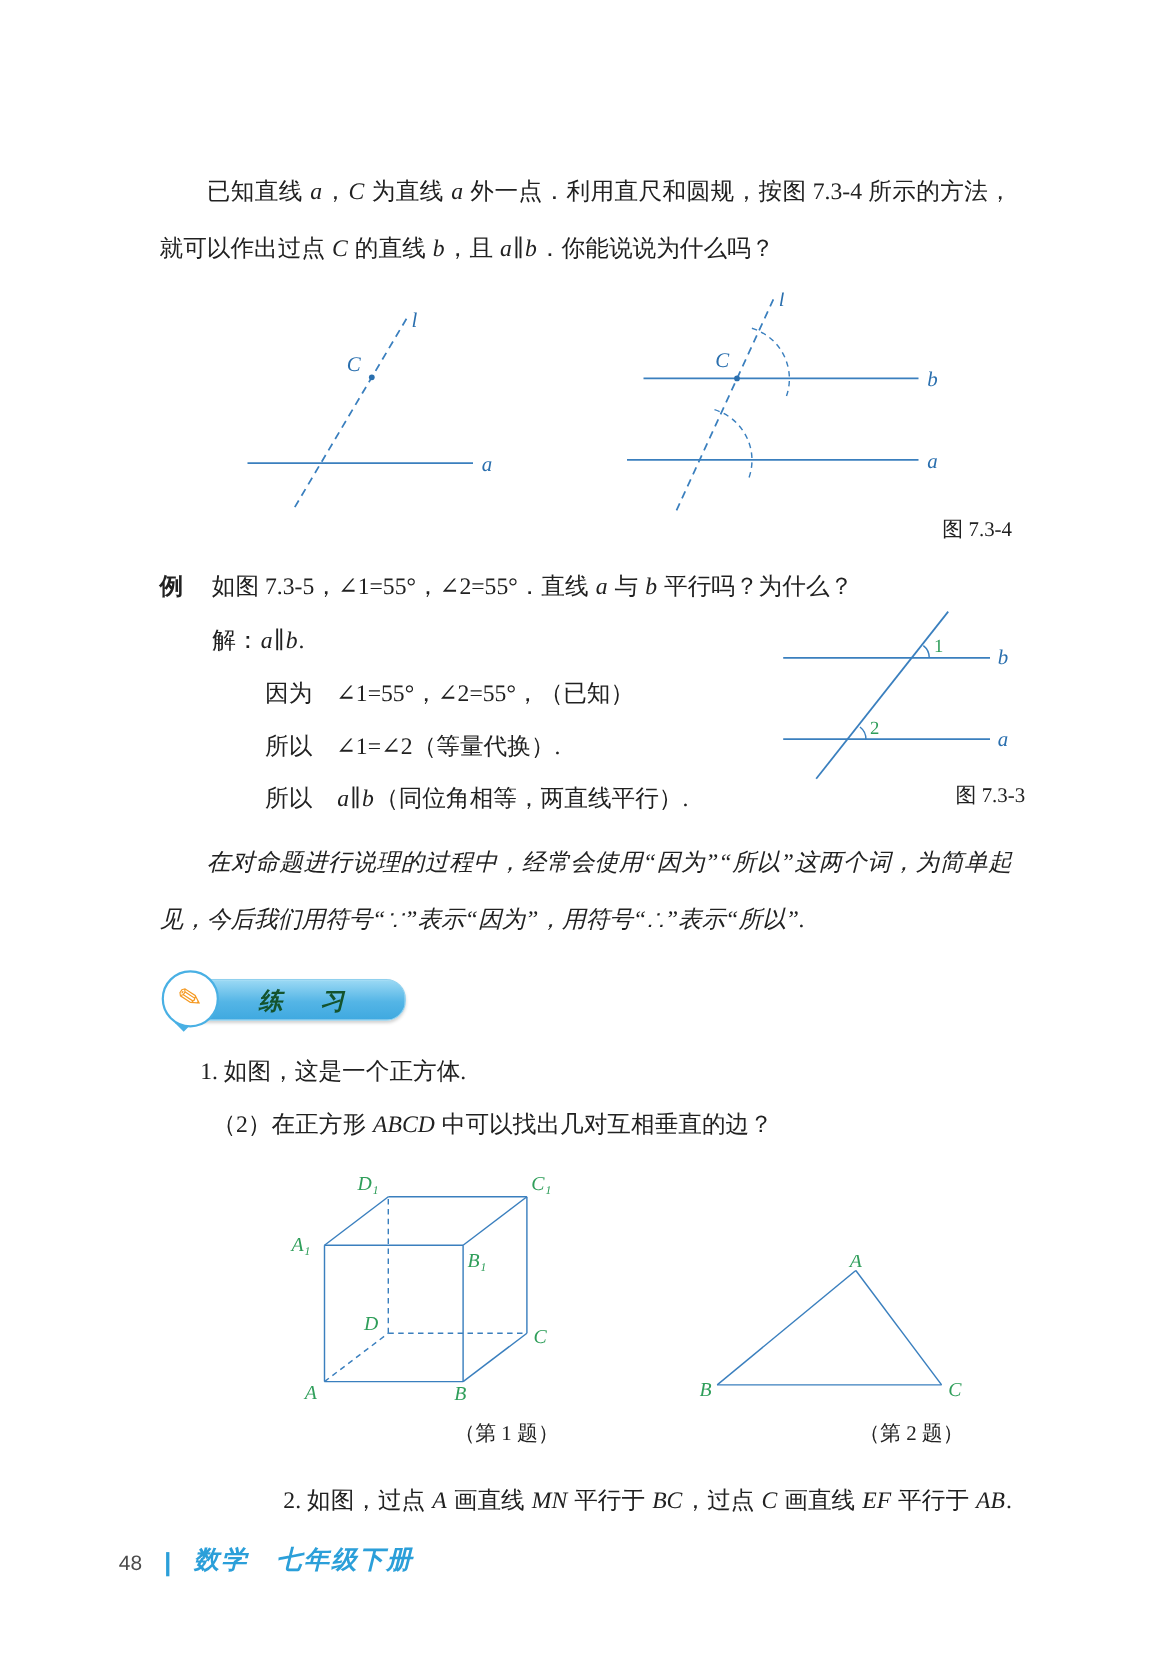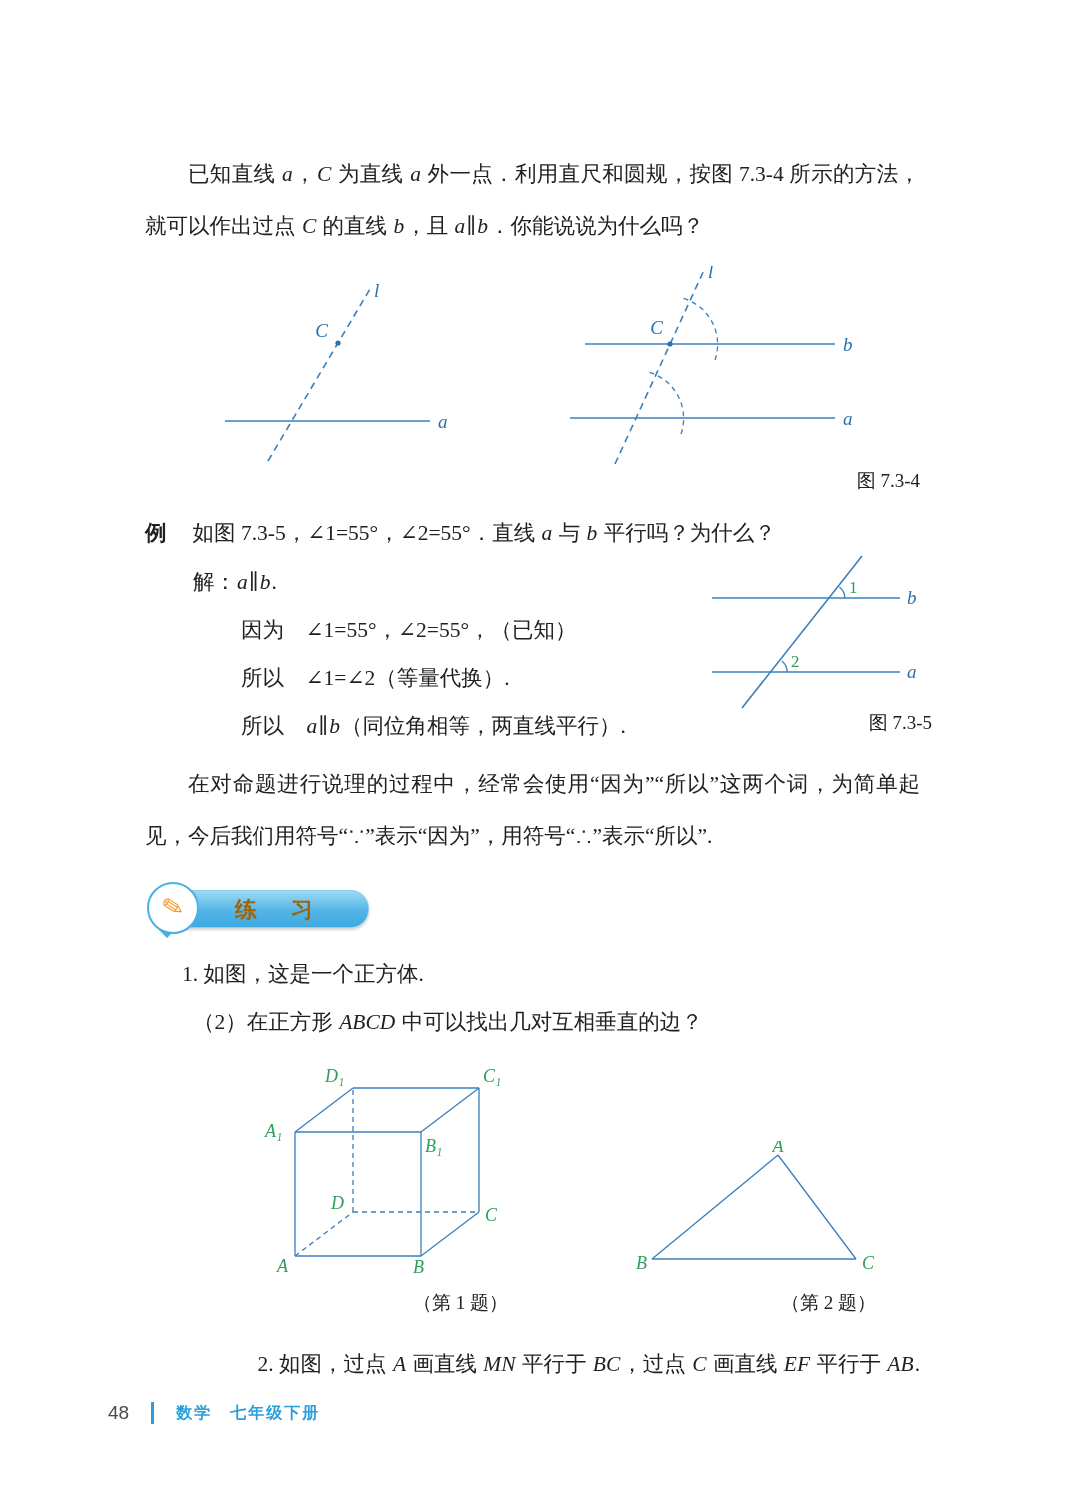--- a/index.html
+++ b/index.html
@@ -25,22 +25,22 @@
   .sol .ind1 { margin-left:48px; }
   .sol .ind2 { margin-left:96px; }
   .fig5-block { position:absolute; right:-12px; top:42px; width:222px; text-align:center; }
   .fig5-block .fig-caption { margin-top:0; }
 
   
   .practice-banner { position:relative; margin-top:24px; margin-left:2px; width:222px; height:46px; }
   .banner-pill { position:absolute; left:20px; top:4px; right:0; height:36px; border-radius:18px;
     background:linear-gradient(180deg,#9bd9f4 0%,#54b5e6 55%,#3fa9e0 100%);
     box-shadow:0 2px 3px rgba(0,0,0,.18); border:1px solid #8fd0ee; }
-  .banner-title { position:absolute; left:88px; top:9px; color:#a16207; font-size:22px; font-weight:bold;
-    letter-spacing:6px; font-family:"Liberation Sans","DejaVu Sans",sans-serif; }
+  .banner-title { position:absolute; left:88px; top:9px; color:#14532d; font-size:22px; font-weight:bold;
+    letter-spacing:6px; font-family:"Liberation Sans","DejaVu Sans",sans-serif;font-style:italic; }
   .banner-circle { position:absolute; left:0; top:-4px; width:48px; height:48px; border-radius:50%;
     background:#ffffff; border:2px solid #49b0e4; display:flex; align-items:center; justify-content:center; z-index:2; }
   .pencil { font-size:26px; color:#f59a23; transform:rotate(-12deg); line-height:1; }
   .banner-pointer { position:absolute; left:12px; top:44px; width:0; height:0;
     border:8px solid transparent; border-top-color:#49b0e4; z-index:1; }
 
   
   .ex-line { font-size:21.5px; line-height:48px; margin:0 0 0 48px; }
   .ex-title { margin-top:18px;margin-left:37px; }
   .figrow { display:flex; align-items:flex-end; margin-top:18px; }
@@ -57,21 +57,21 @@
   .lab { font-family:"Liberation Serif",serif; font-style:italic; font-size:19px; fill:#2a6fae; }
   .glab { font-family:"Liberation Serif",serif; font-style:italic; font-size:18px; fill:#2f9e5a; }
   .nlab { font-family:"Liberation Serif",serif; font-size:17px; fill:#2f9e5a; font-style:normal; }
   .dot { fill:#2a6fae; stroke:none; }
 
   
   .footer { position:absolute; left:108px; top:1402px; display:flex; align-items:flex-end; gap:22px;
     font-family:"Liberation Sans","DejaVu Sans",sans-serif; }
   .pageno { font-size:19px; color:#4a4a4a; }
   .vbar { width:3px; height:22px; background:#2b9fd9; }
-  .bookname { font-size:16px; color:#2b9fd9; font-weight:bold; letter-spacing:2px; }
+  .bookname { font-size:23px; color:#2b9fd9; font-weight:bold; letter-spacing:2px;font-style:italic; }
 </style>
 </head>
 <body>
 
 <div class="page">
 
   <p class="para indent">已知直线 <i class="v">a</i>，<i class="v">C</i> 为直线 <i class="v">a</i> 外一点．利用直尺和圆规，按图 7.3-4 所示的方法，就可以作出过点 <i class="v">C</i> 的直线 <i class="v">b</i>，且 <i class="v">a</i>∥<i class="v">b</i>．你能说说为什么吗？</p>
 
   <figure style="margin:0;">
     <div class="fig4-row">
@@ -112,25 +112,25 @@
         <line class="bl" x1="2" y1="48" x2="190" y2="48"></line>
         <line class="bl" x1="2" y1="122" x2="190" y2="122"></line>
         <line class="bl" x1="32" y1="158" x2="152" y2="6"></line>
         <path class="bl thin" d="M 134.8 48 A 14 14 0 0 0 129.4 36.9"></path>
         <path class="bl thin" d="M 77.2 122 A 14 14 0 0 0 71.8 110.9"></path>
         <text class="nlab" x="139" y="43">1</text>
         <text class="nlab" x="81" y="117">2</text>
         <text class="lab" x="197" y="54">b</text>
         <text class="lab" x="197" y="128">a</text>
       </svg>
-      <div class="fig-caption">图 7.3-5</div>
+      <div class="fig-caption">图 7.3-3</div>
     </div>
   </section>
 
-  <p class="para indent" style="margin-top:8px;">在对命题进行说理的过程中，经常会使用“因为”“所以”这两个词，为简单起见，今后我们用符号“∵”表示“因为”，用符号“∴”表示“所以”.</p>
+  <p class="para indent" style="margin-top:8px;font-style:italic;">在对命题进行说理的过程中，经常会使用“因为”“所以”这两个词，为简单起见，今后我们用符号“∵”表示“因为”，用符号“∴”表示“所以”.</p>
 
   <div class="practice-banner">
     <div class="banner-pointer"></div>
     <div class="banner-pill"></div>
     <div class="banner-circle">
         <span class="pencil">✎</span>
       </div>
     <div class="banner-title">练　习</div>
   </div>
 

